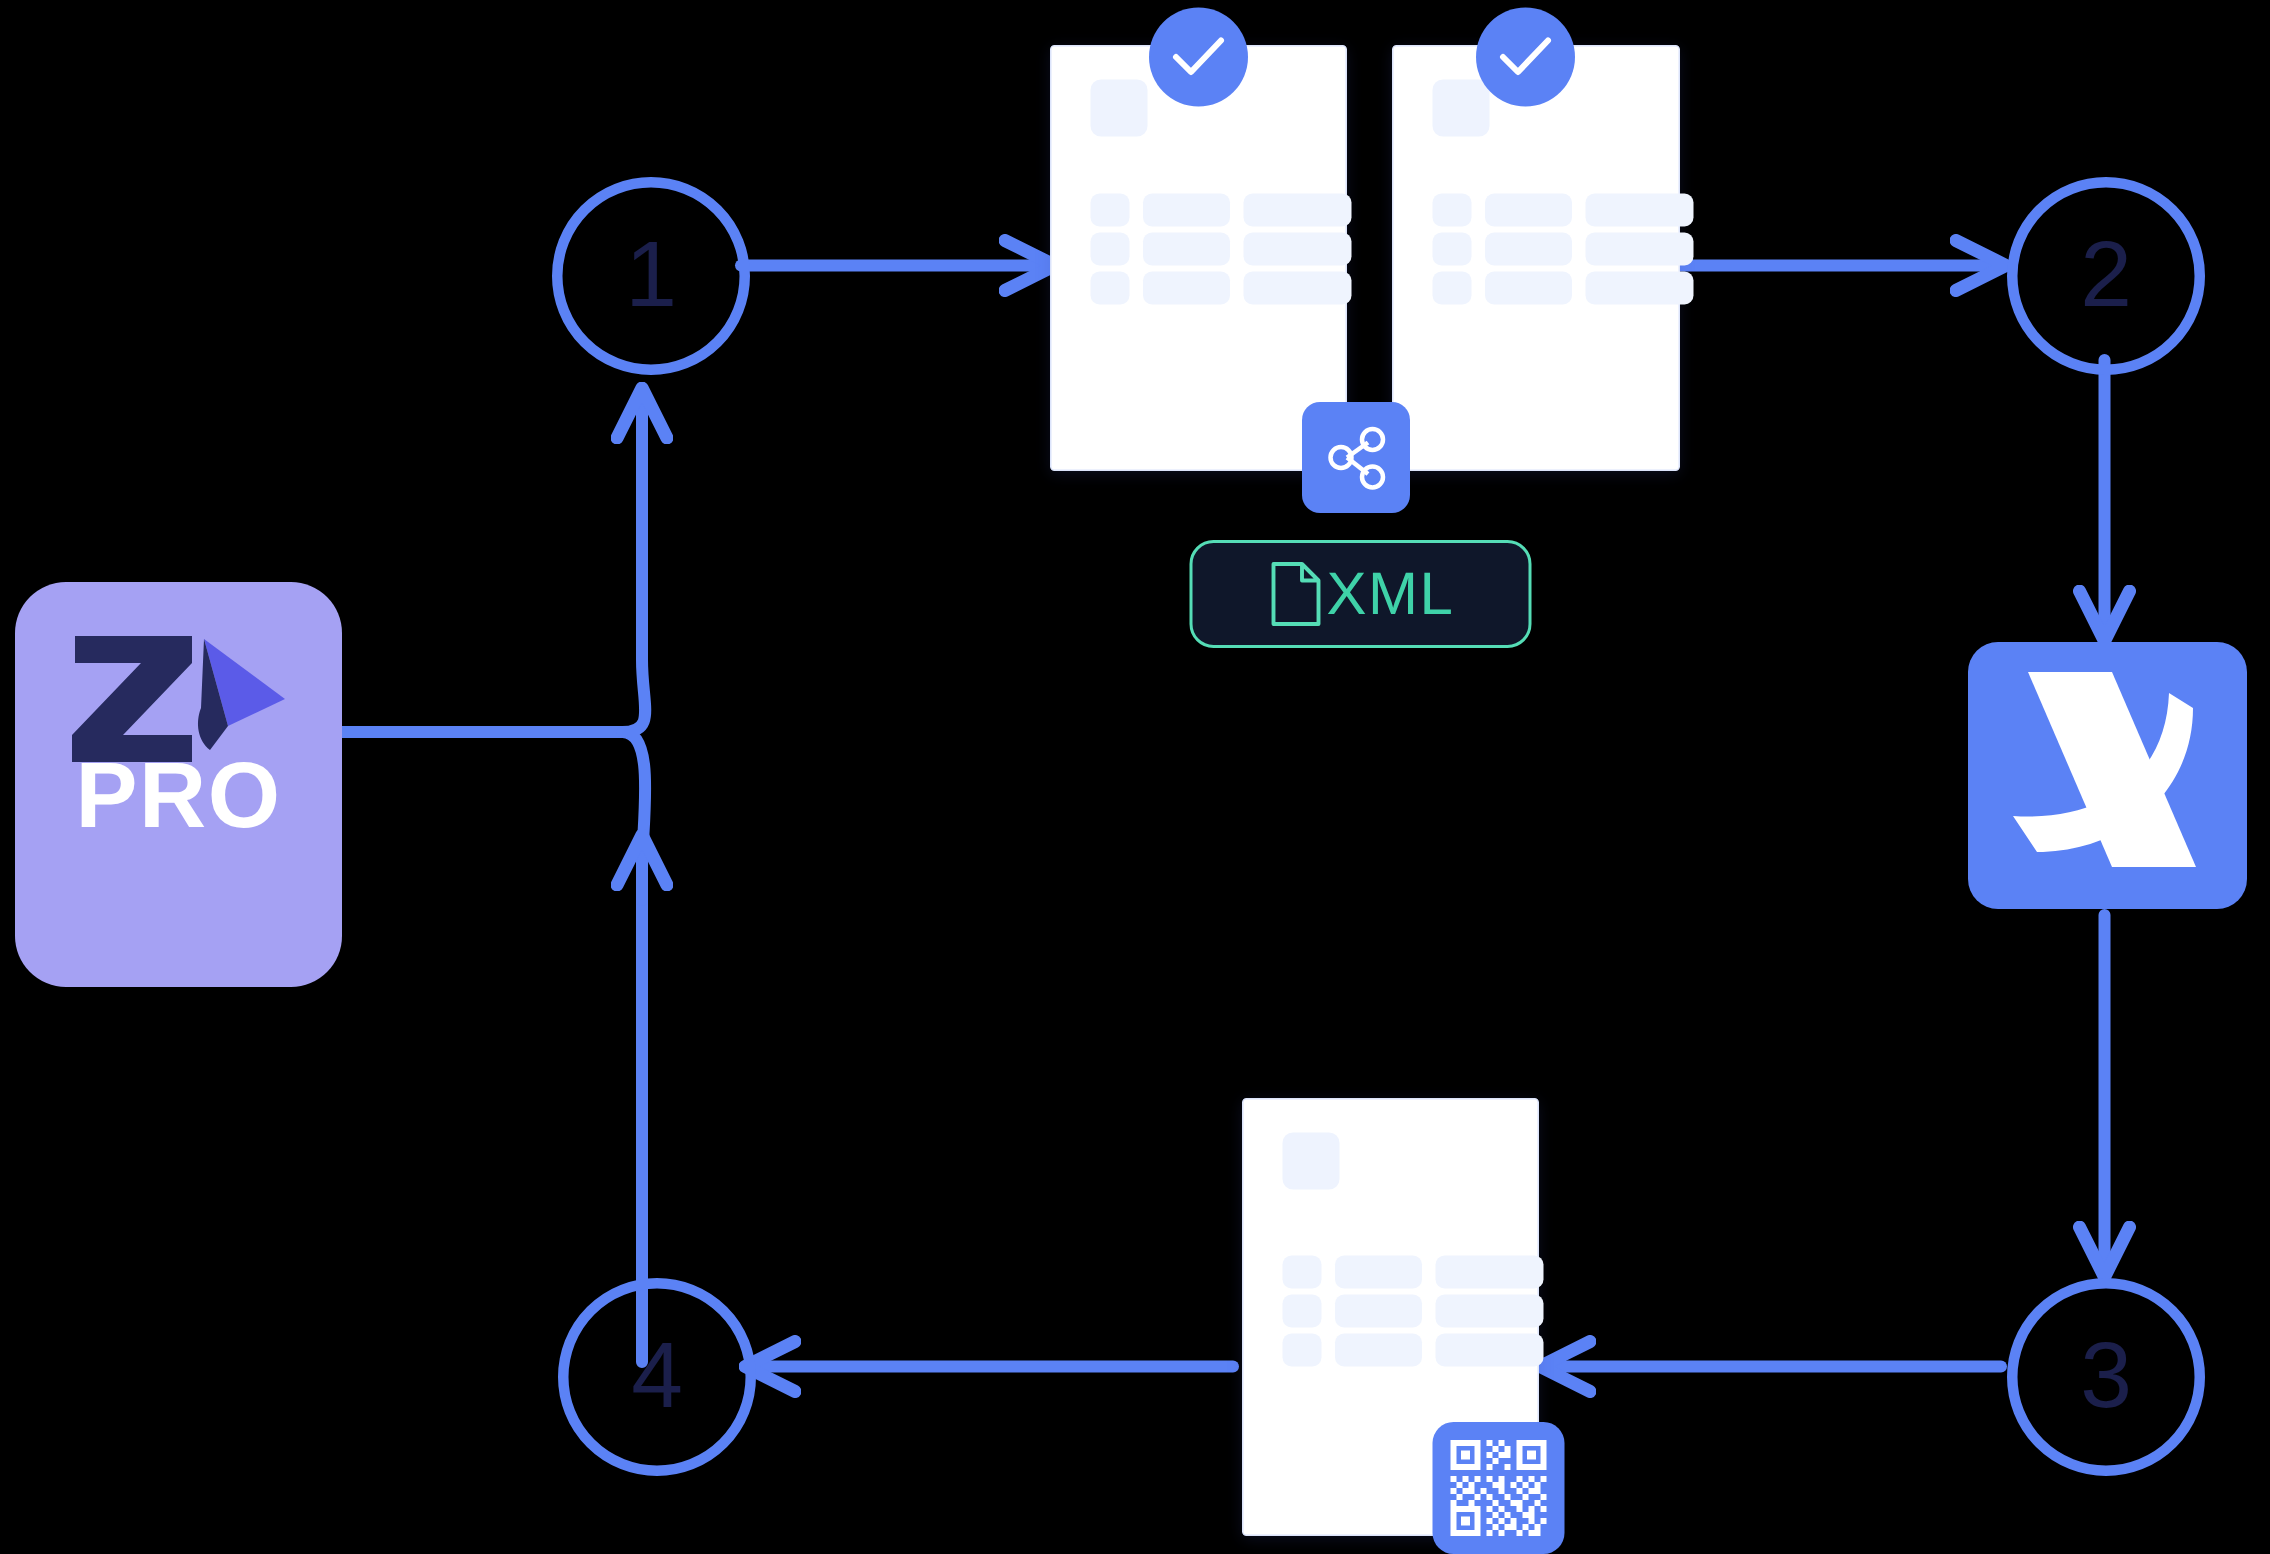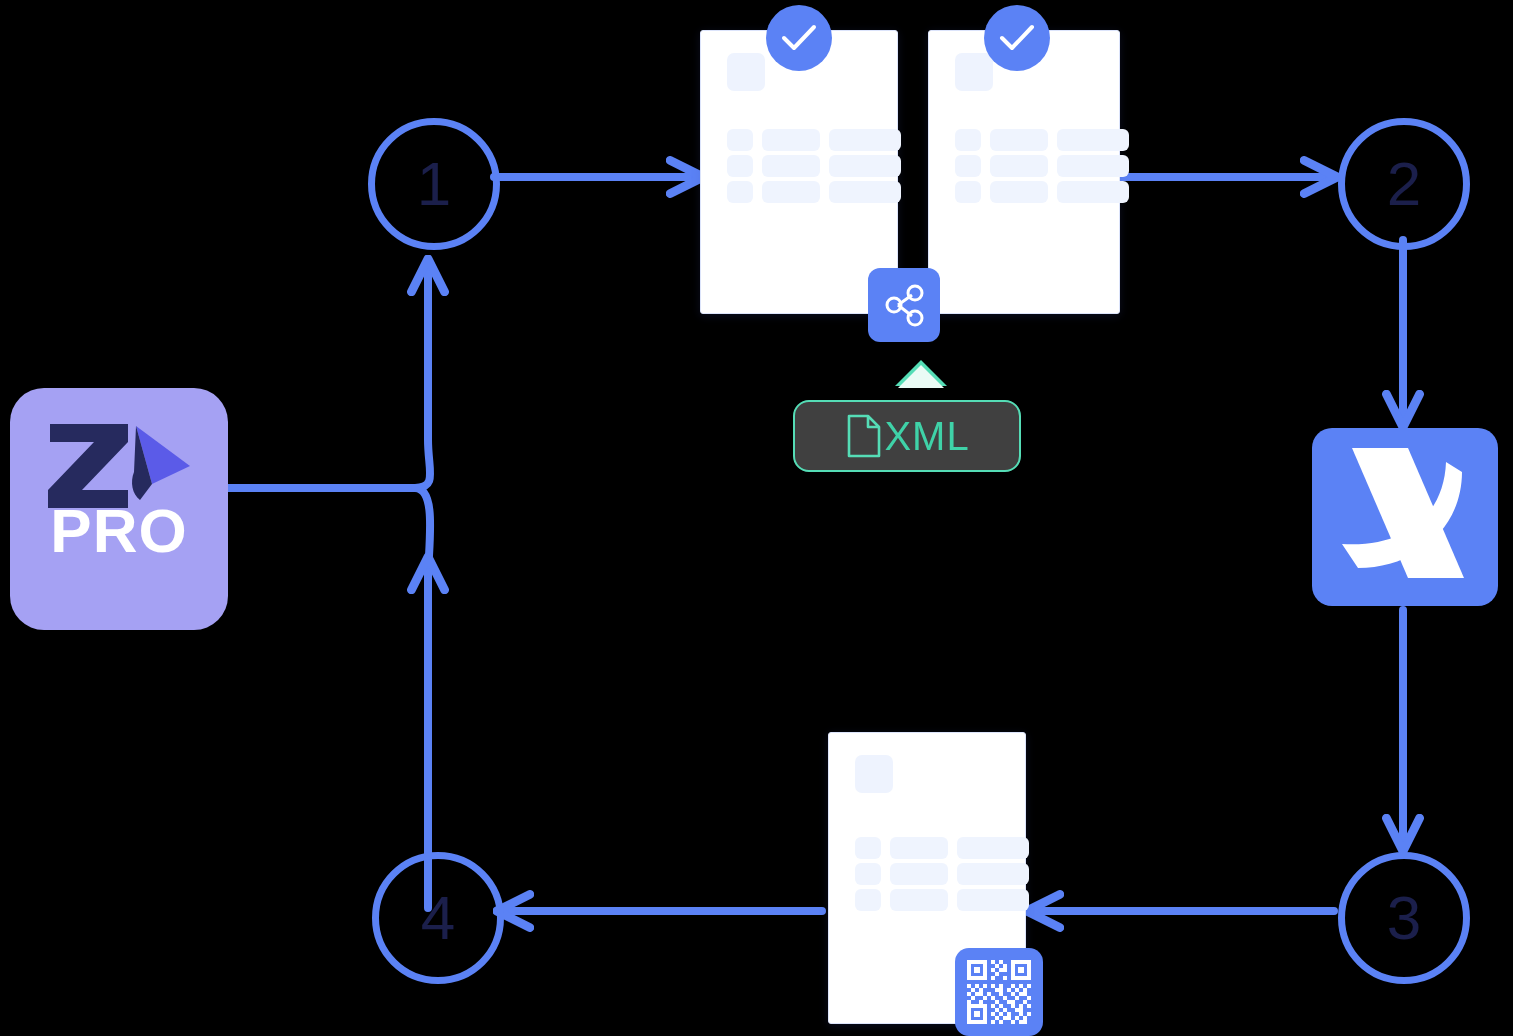--- a/index.html
+++ b/index.html
@@ -2,21 +2,21 @@
 <html><head>
 <meta charset="utf-8">
 <style>
   html,body{margin:0;padding:0;background:#000;}
   body{width:1513px;height:1036px;position:relative;overflow:hidden;
        font-family:"Liberation Sans","DejaVu Sans",sans-serif;}
   .stage{position:absolute;inset:0;width:1513px;height:1036px;}
   svg.layer{position:absolute;left:0;top:0;width:1513px;height:1036px;overflow:visible;}
 
   
-  .zpro{position:absolute;left:10px;top:388px;width:218px;height:242px;
+  .zpro{position:absolute;left:10px;top:388px;width:218px;height:270px;
         background:#A5A1F3;border-radius:34px;}
   .zpro .zglyph{position:absolute;left:30px;top:28px;width:160px;height:100px;}
   .zpro .proText{position:absolute;left:0;top:112px;width:218px;text-align:center;
         color:#FFFFFF;font-size:62px;font-weight:700;letter-spacing:1px;line-height:62px;}
 
   
   .numcircle{position:absolute;width:118px;height:118px;border-radius:50%;
         border:7px solid #5B82F5;background:transparent;
         display:flex;align-items:center;justify-content:center;}
   .numcircle span{color:#1B1F4B;font-size:62px;font-weight:400;line-height:1;}
@@ -43,22 +43,22 @@
         background:#5B82F5;display:flex;align-items:center;justify-content:center;}
   #check1{left:766px;top:5px;}
   #check2{left:984px;top:5px;}
 
   
   .sharebadge{position:absolute;left:868px;top:268px;width:72px;height:74px;
         background:#5B82F5;border-radius:12px;
         display:flex;align-items:center;justify-content:center;}
 
   
-  .xmltip{position:absolute;left:793px;top:400px;width:228px;height:72px;
-        background:#404040;border:2px solid #55DDB6;border-radius:16px;
+  .xmltip{position:absolute;left:793px;top:360px;width:228px;height:72px;
+        background:#0f172a;border:2px solid #55DDB6;border-radius:16px;
         display:flex;align-items:center;justify-content:center;gap:0;box-sizing:border-box;}
   .xmltip .xlabel{color:#3FD2A8;font-size:40px;font-weight:400;letter-spacing:1px;}
   .tipnotch{position:absolute;left:895px;top:360px;width:0;height:0;
         border-left:26px solid transparent;border-right:26px solid transparent;
         border-bottom:26px solid #55DDB6;}
   .tipnotchIn{position:absolute;left:898px;top:365px;width:0;height:0;
         border-left:23px solid transparent;border-right:23px solid transparent;
         border-bottom:23px solid #EAFBF5;}
 
   

